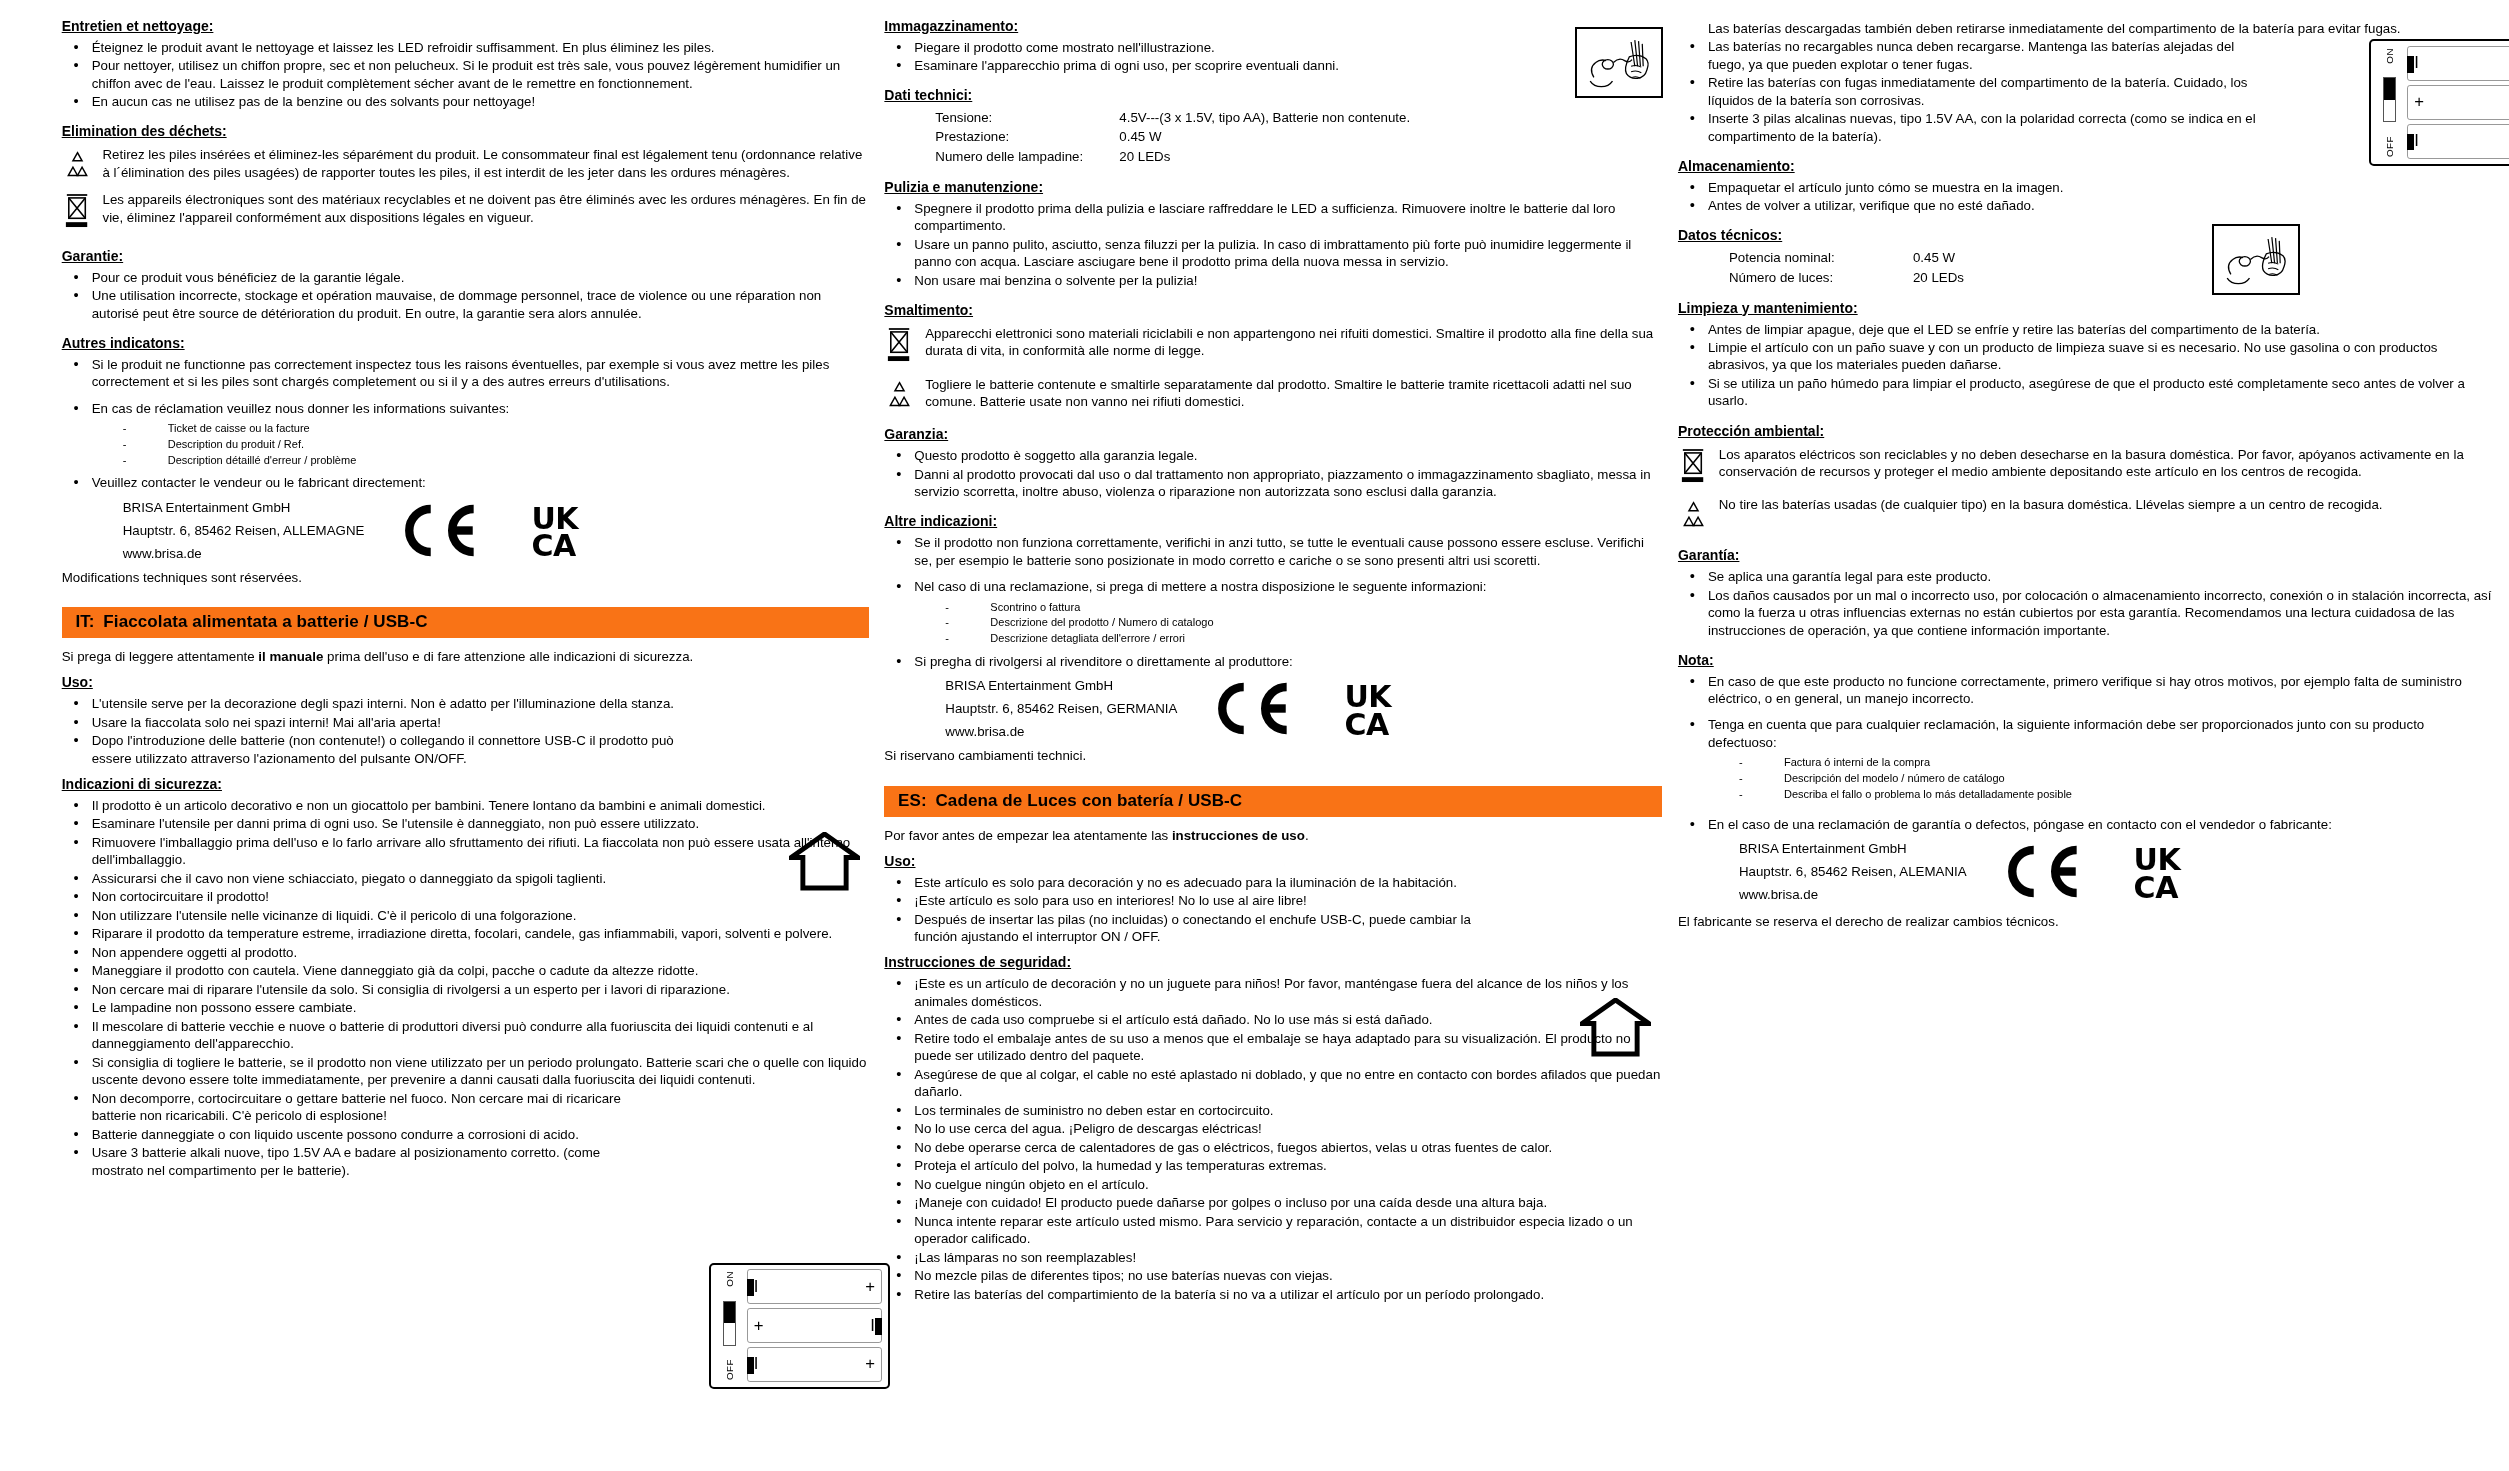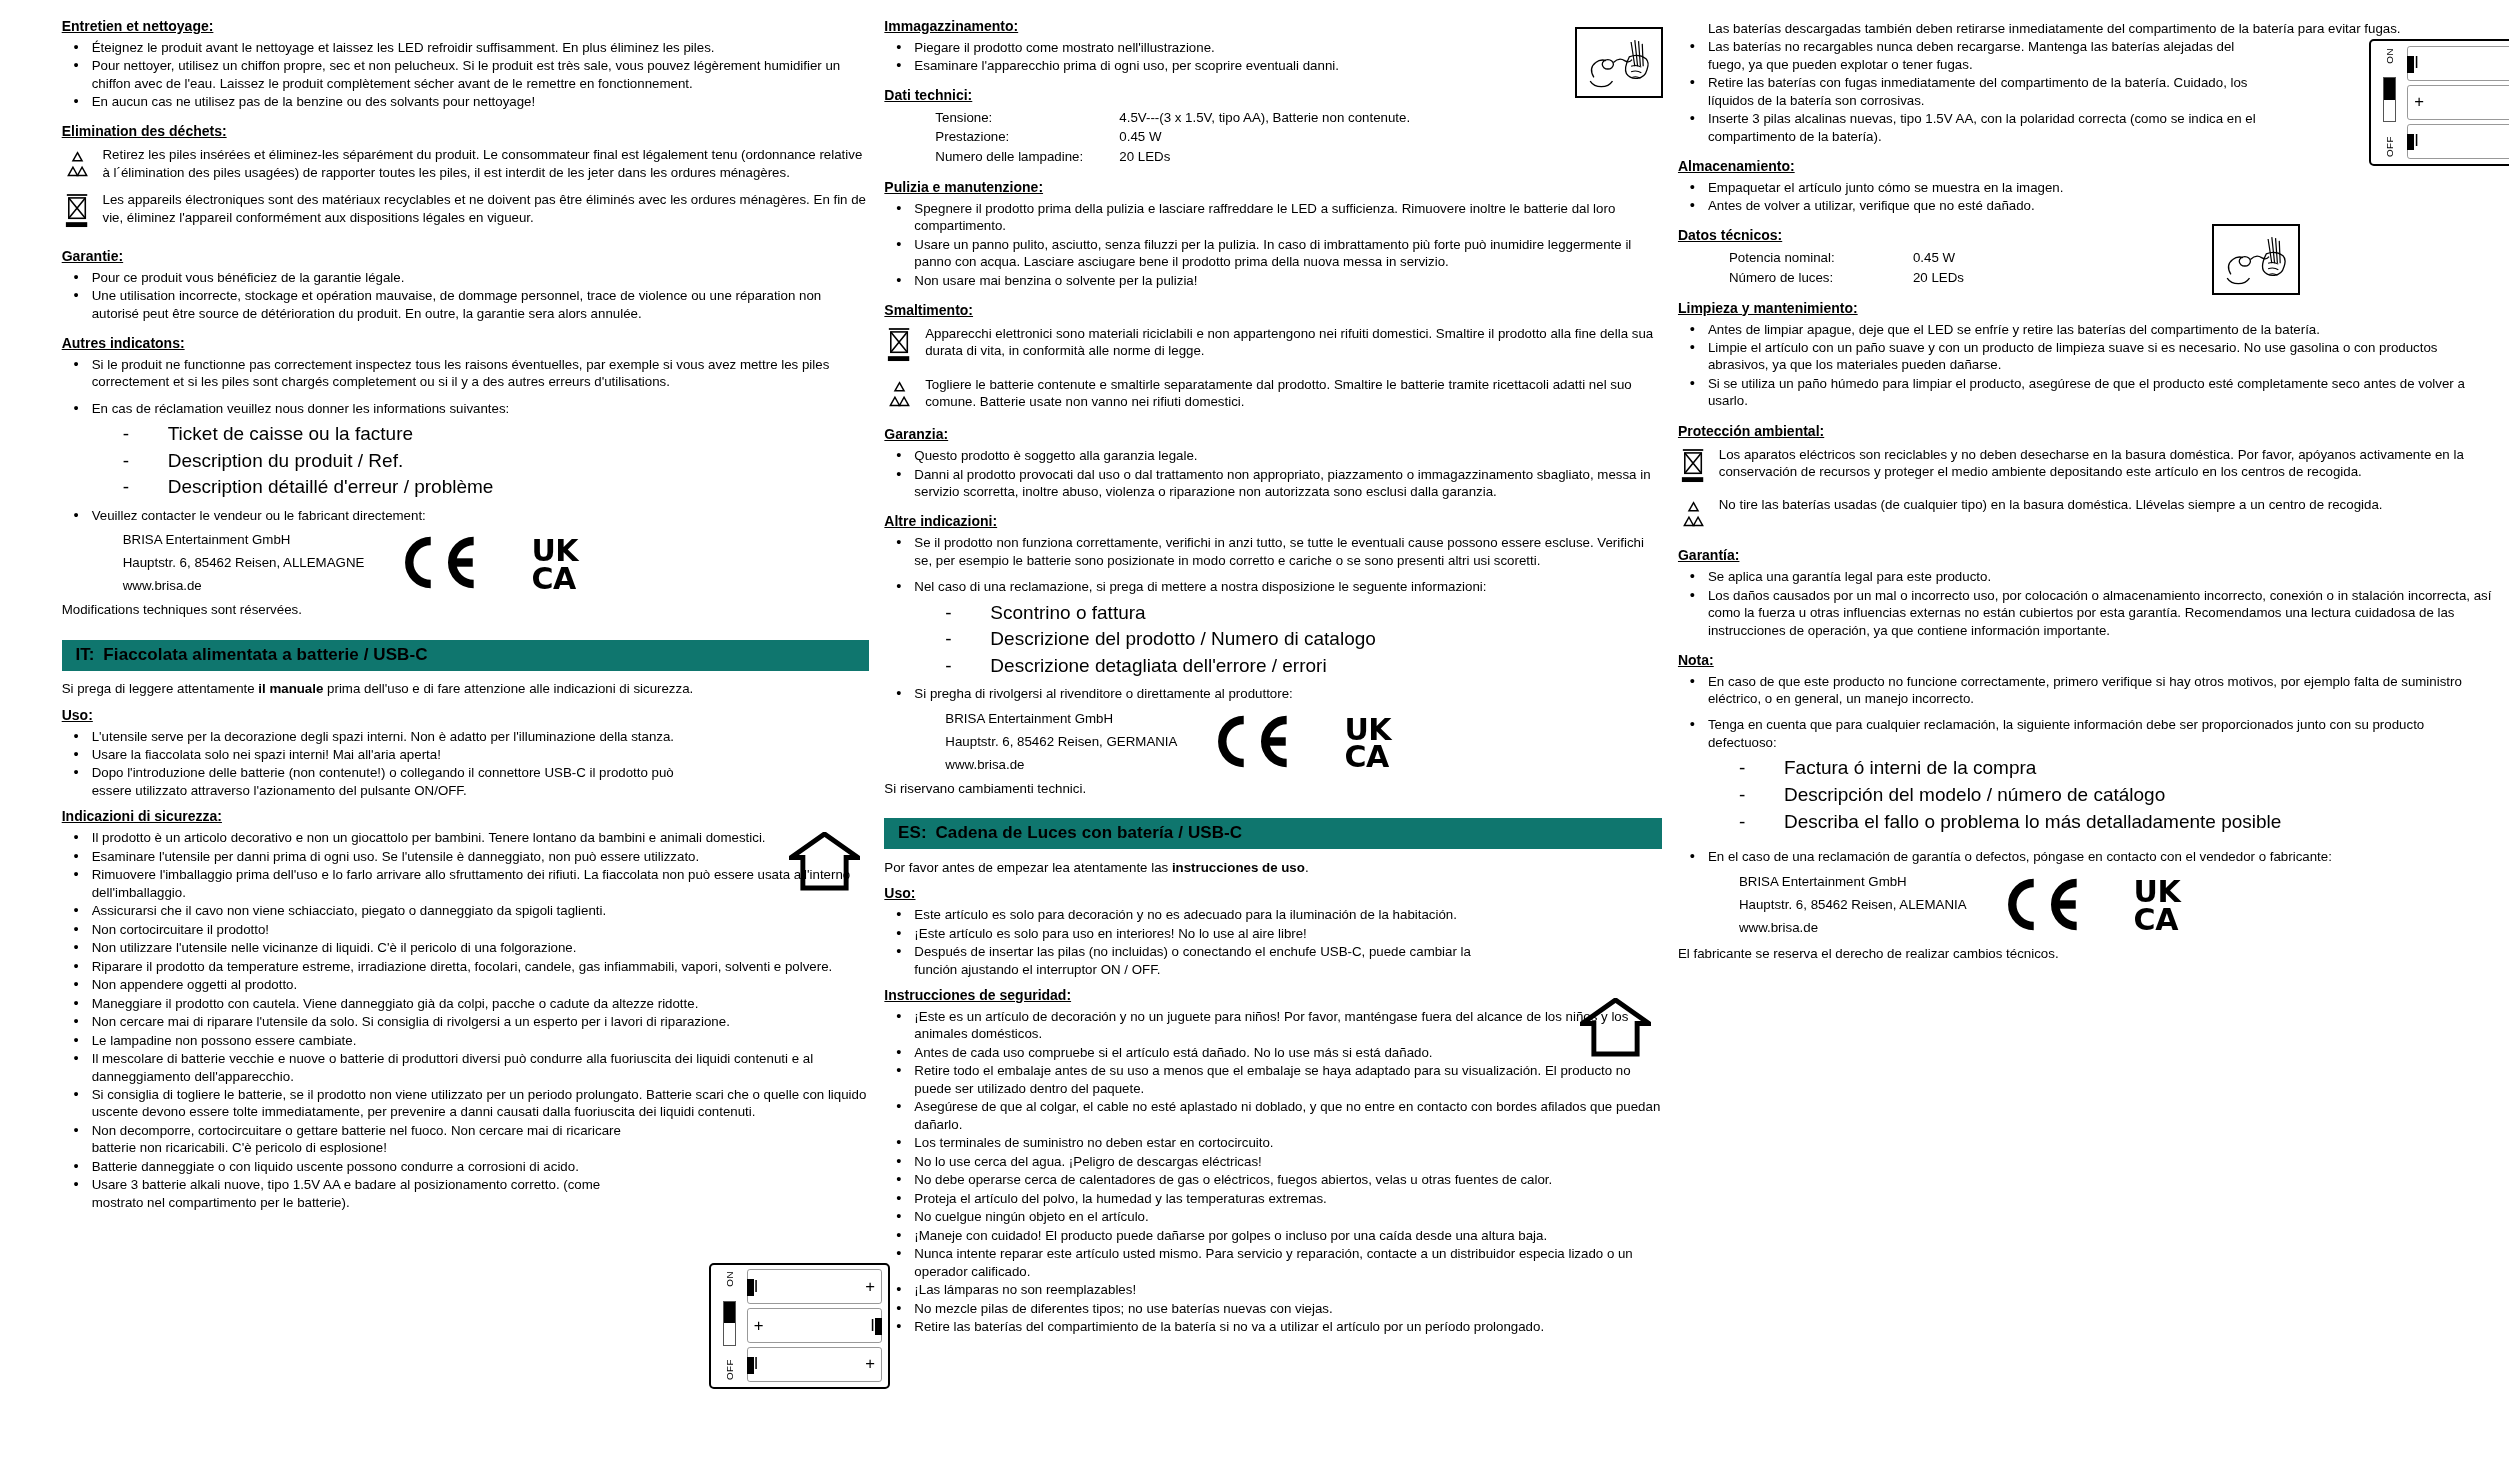--- a/index.html
+++ b/index.html
@@ -67,41 +67,41 @@
   ul.b > li.nob { padding-left: 30px; }
   ul.b > li.nob::before { content: ""; }
 
   ul.dash {
     list-style: none;
     margin: 3.9px 0 3.9px 0;
     padding: 0;
   }
   ul.dash > li {
     position: relative;
-    font-size: 19px;
+    font-size: 11px;
     line-height: 1.35;
     padding-left: 106px;
     margin-bottom: 1px;
   }
   ul.dash > li::before {
     content: "-";
     position: absolute;
     left: 61px;
     top: 0;
   }
 
   .addr {
     font-size: 13.3px;
     line-height: 1.36;
     padding-left: 61px;
     margin: 4.9px 0 0 0;
   }
 
   .lang-bar {
-    background: #0f766e;
+    background: #f97316;
     font-size: 17px;
     font-weight: bold;
     padding: 4.9px 9.8px 5.9px 13.7px;
     margin: 15.7px 0 9.8px 0;
     letter-spacing: 0.1px;
   }
   .lang-bar .code { margin-right: 8.8px; }
 
   .spec-table {
     margin: 3.9px 0 3.9px 0;

